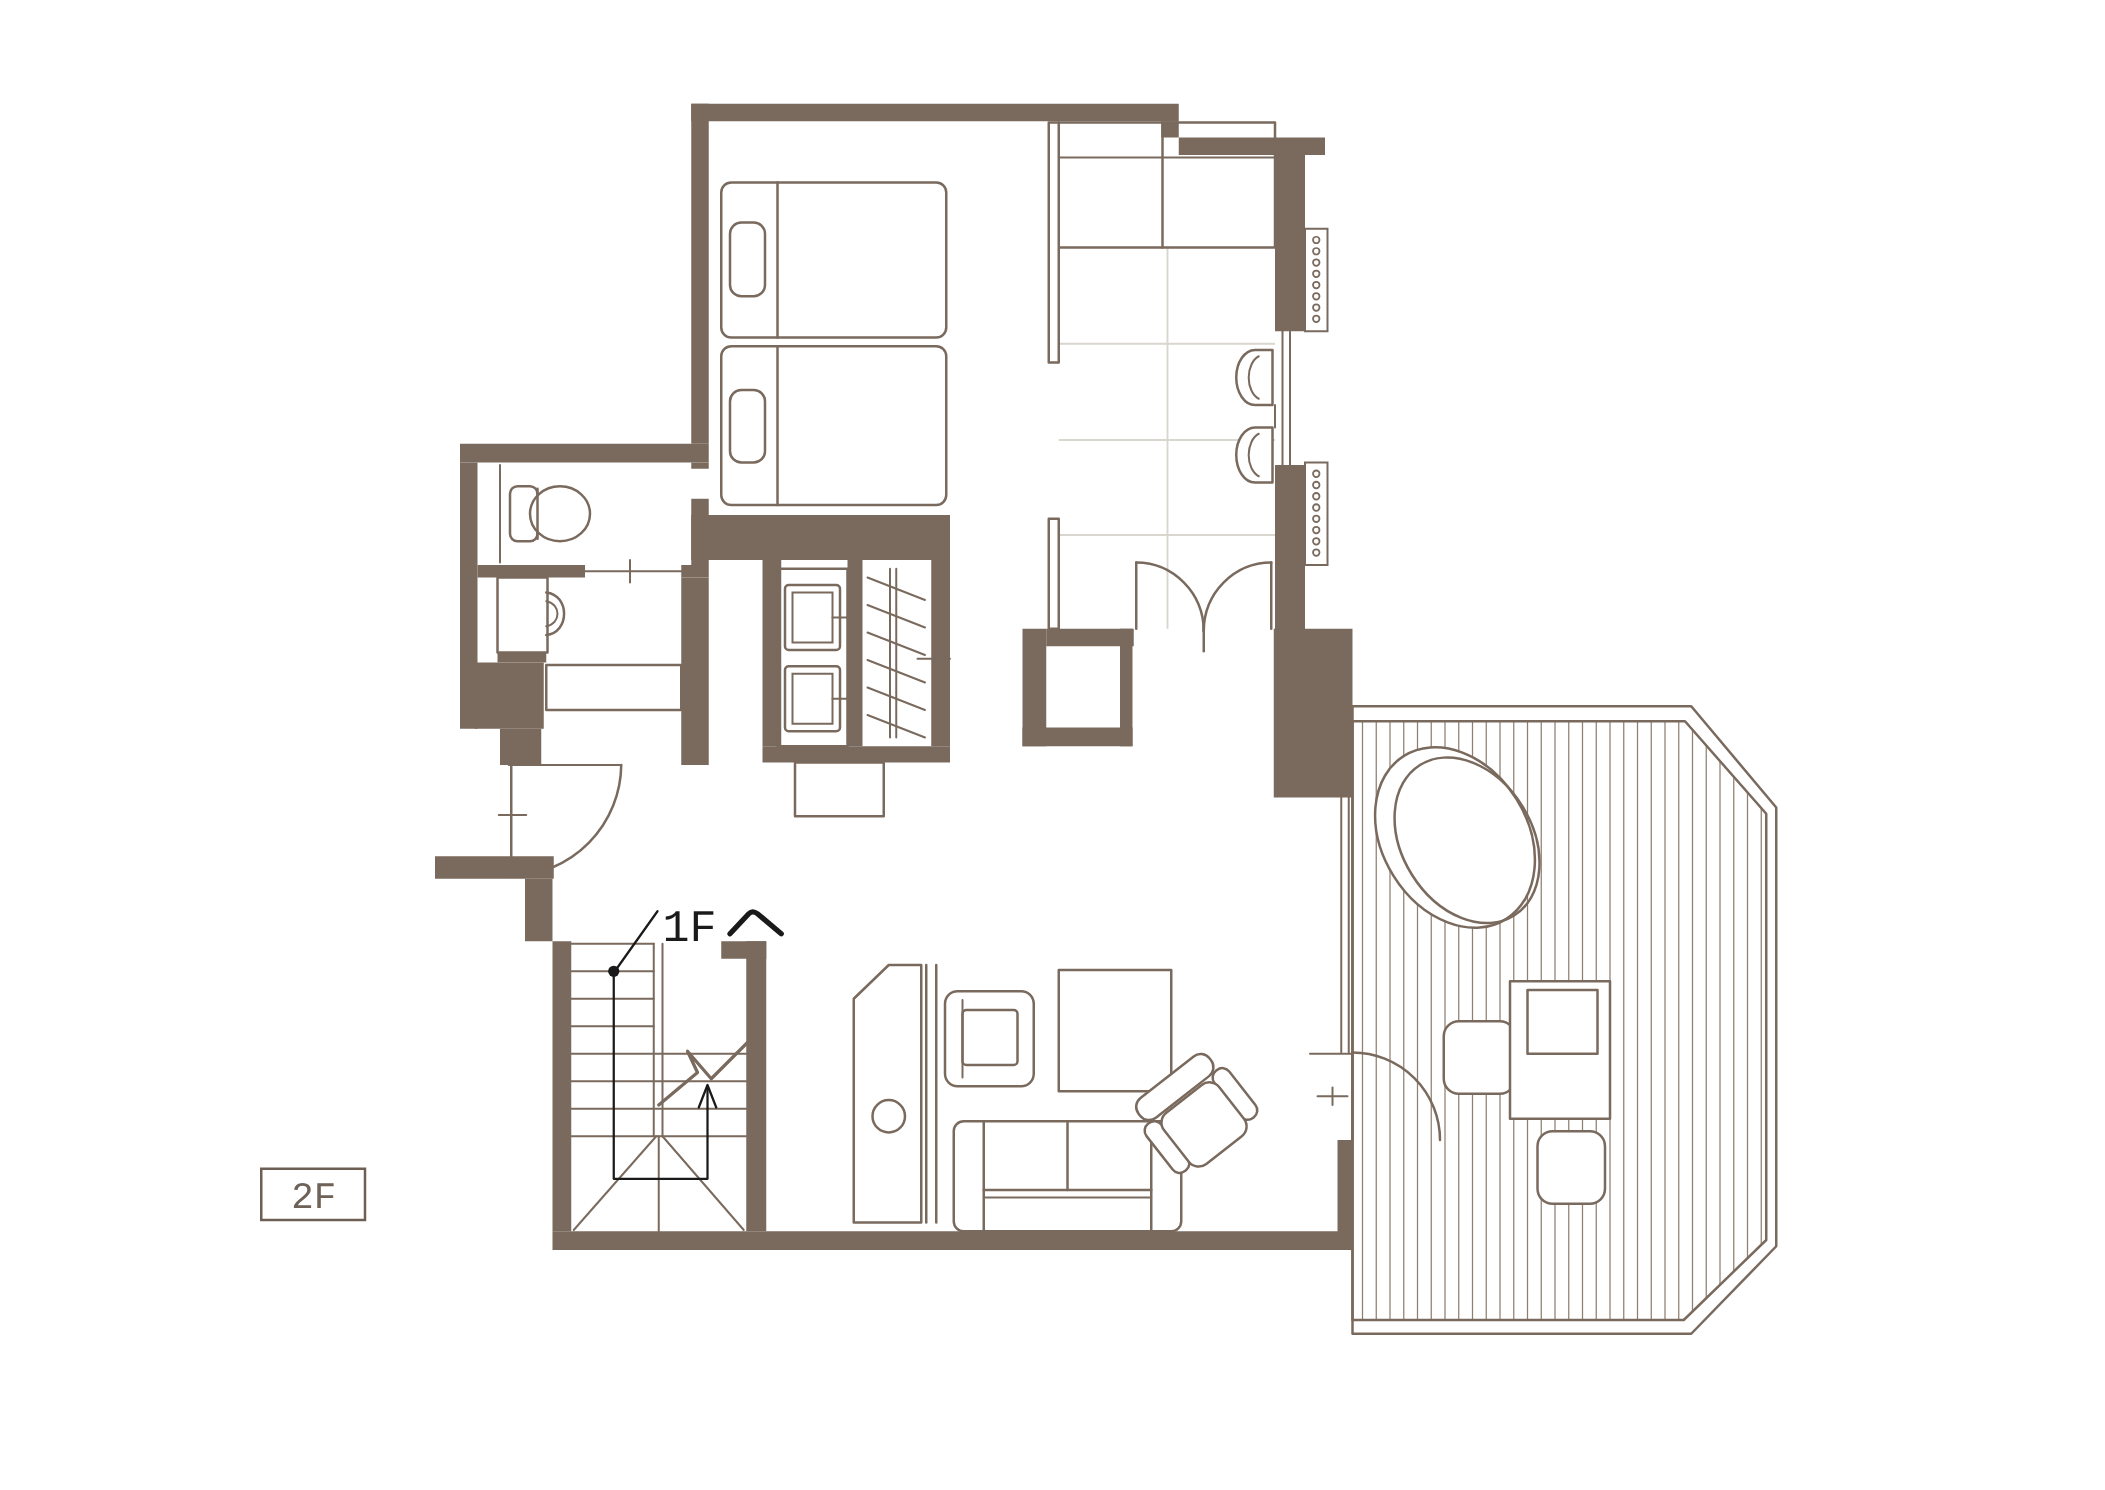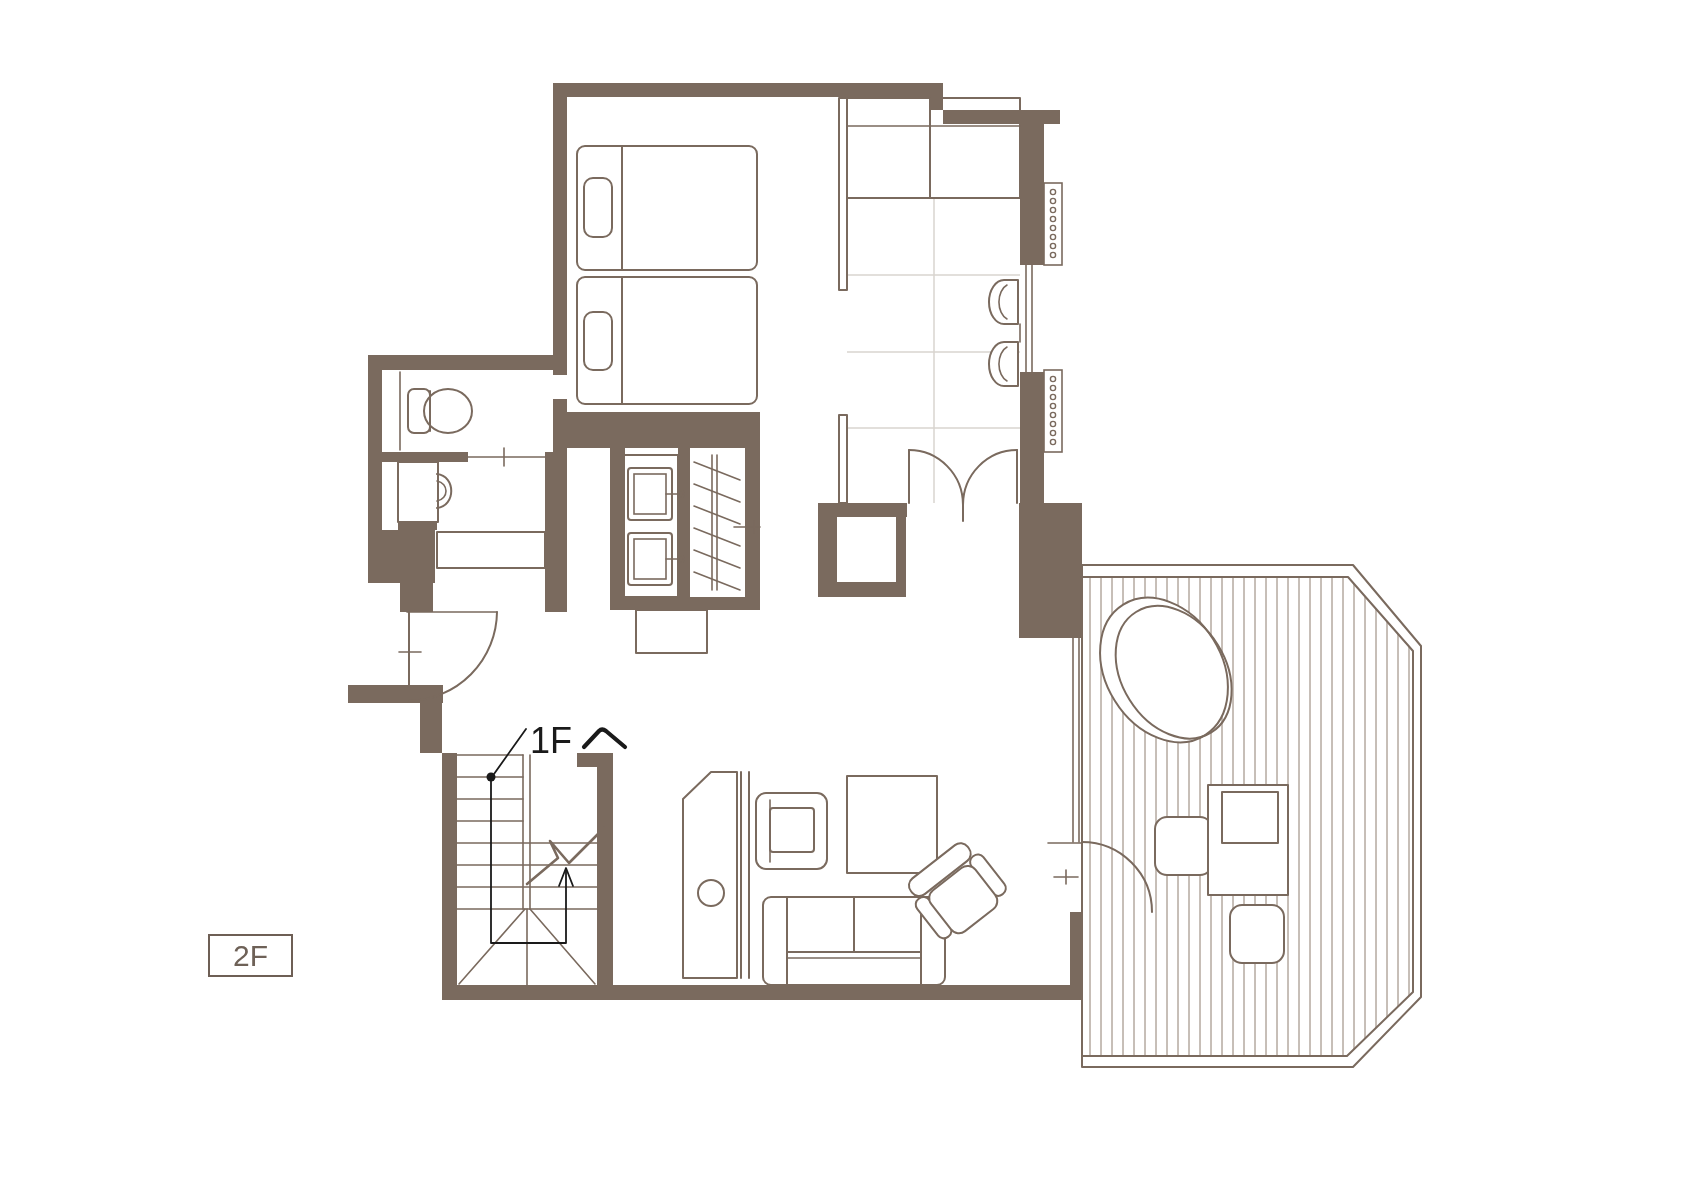--- a/index.html
+++ b/index.html
@@ -1,17 +1,17 @@
 <!DOCTYPE html>
 <html style="--wall: #7A6A5E; --line: #7A6A5E; --grid: #D9D5CF; --slat: #8F7F71; --ink: #1A1A1A; --labeltxt: #6E6157; --labelbox: #6E5F55; --bg: #FFFFFF;"><head>
 <meta charset="utf-8">
 <style>
   html,body{margin:0;padding:0;background:#ffffff;}
   .canvas{position:relative;width:1684px;height:1192px;background:var(--bg,#fff);
-          font-family:Liberation Sans, sans-serif;}
+          font-family:Liberation Mono, monospace;}
   svg{position:absolute;inset:0;}
   .wall{fill:var(--wall);stroke:none;}
   .gapfill{fill:var(--bg,#fff);stroke:none;}
   .ln{fill:none;stroke:var(--line);stroke-width:2;stroke-linejoin:round;stroke-linecap:round;}
   .lnf{fill:#fff;stroke:var(--line);stroke-width:2;stroke-linejoin:round;}
   .thin{fill:none;stroke:var(--line);stroke-width:1.6;stroke-linecap:round;}
   .grid{fill:none;stroke:var(--grid);stroke-width:1.5;}
   .slat{stroke:var(--slat);stroke-width:1;}
   .blk{fill:none;stroke:var(--ink);stroke-width:1.8;stroke-linecap:round;stroke-linejoin:round;}
   .blkfat{fill:none;stroke:var(--ink);stroke-width:4.2;stroke-linecap:round;stroke-linejoin:round;}

